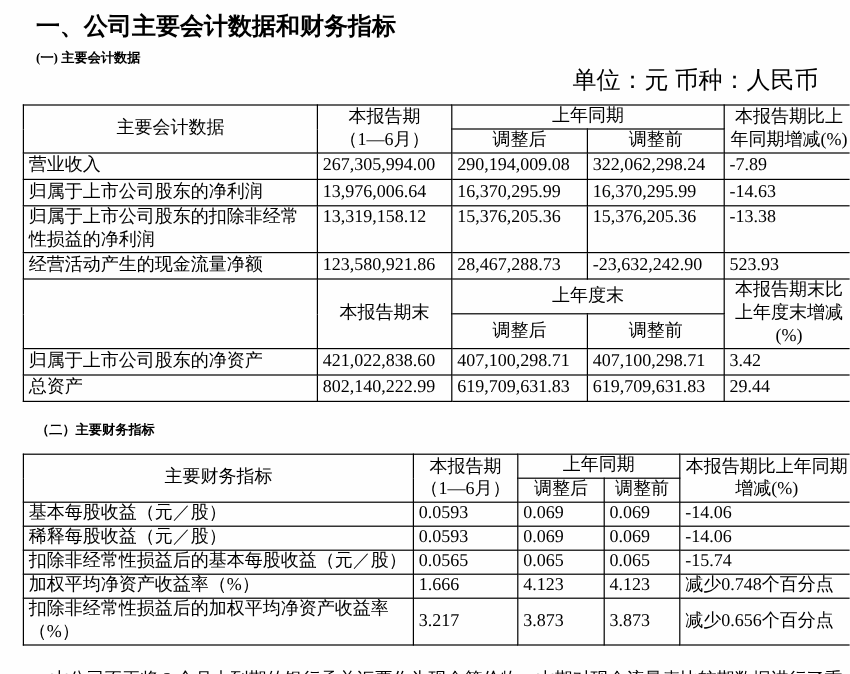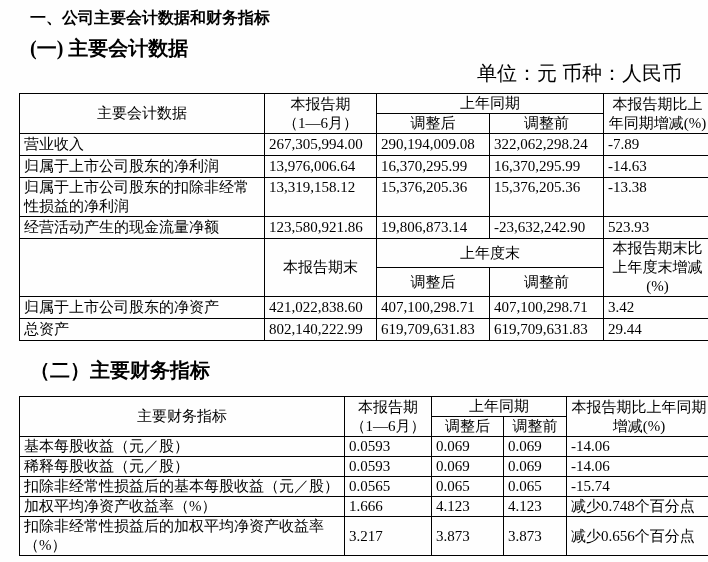--- a/index.html
+++ b/index.html
@@ -7,25 +7,25 @@
   body {
     width:708px; height:562px;
     background:#fefefe;
     color:#000;
     font-family:"Liberation Serif","DejaVu Serif",serif;
     font-size:15px;
     overflow:hidden;
   }
   .doc { padding:6px 8px 0 8px; }
   .title {
-    font-weight:bold; font-size:16px;
+    font-weight:bold; font-size:20px;
     margin:2px 0 6px 22px;
   }
   .subtitle {
-    font-weight:bold; font-size:20px;
+    font-weight:bold; font-size:11px;
     margin:0 0 2px 22px;
   }
   .unit-note {
     text-align:right; padding-right:18px;
     font-size:20px; height:18px; line-height:18px;
   }
   table {
     border-collapse:collapse; table-layout:fixed;
     width:692px; margin:11px;
   }
@@ -102,21 +102,21 @@
       <tr>
         <td class="lbl vtop">归属于上市公司股东的扣除非经常性损益的净利润</td>
         <td class="num vtop">13,319,158.12</td>
         <td class="num vtop">15,376,205.36</td>
         <td class="num vtop">15,376,205.36</td>
         <td class="num vtop">-13.38</td>
       </tr>
       <tr class="r">
         <td class="lbl">经营活动产生的现金流量净额</td>
         <td class="num">123,580,921.86</td>
-        <td class="num">19,806,873.14</td>
+        <td class="num">28,467,288.73</td>
         <td class="num">-23,632,242.90</td>
         <td class="num">523.93</td>
       </tr>
 
       <tr class="hr">
         <td class="hc" rowspan="2"></td>
         <td class="hc" rowspan="2">本报告期末</td>
         <td class="hc" colspan="2">上年度末</td>
         <td class="hc" rowspan="2">本报告期末比上年度末增减(%)</td>
       </tr>

